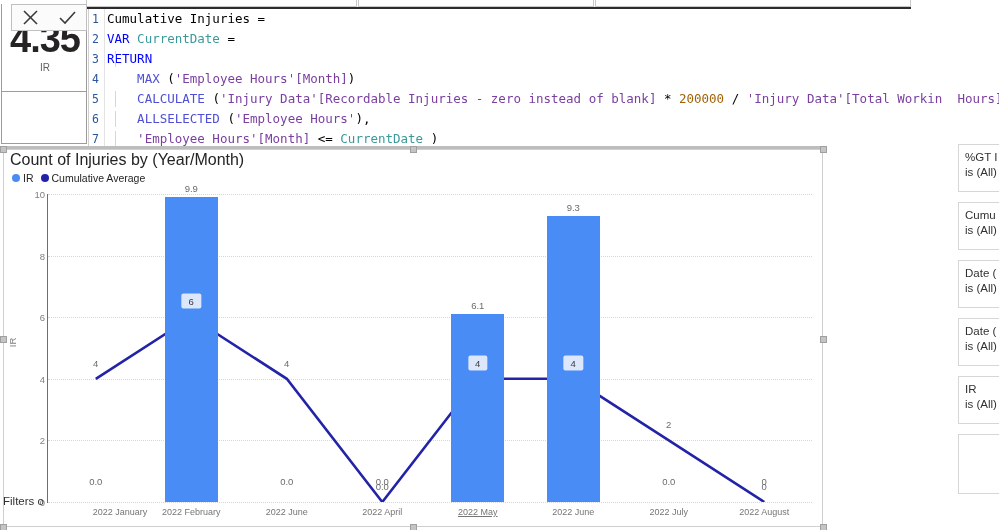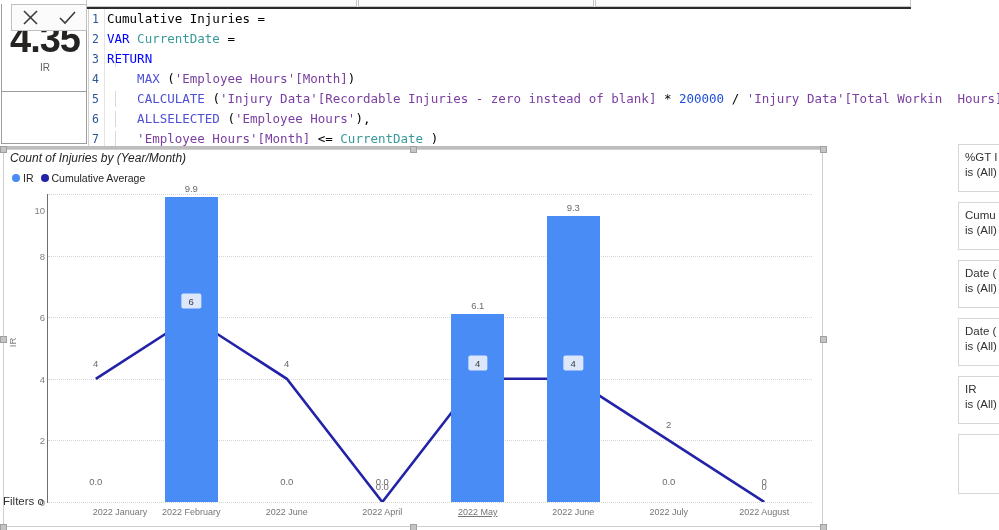--- a/index.html
+++ b/index.html
@@ -63,30 +63,30 @@
   }
   .dax-lines { position:absolute; left:18px; top:0; width:893px; }
   .dax-line { height:20px; line-height:20px; white-space:pre; color:#000000; }
   .guide { position:absolute; left:26px; width:1px; background:#d8d8d8; }
 
   .k-kw   { color:#0000ff; }
   .k-fn   { color:#4f4fd6; }
   .k-tbl  { color:#7a3fa0; }
   .k-col  { color:#7a3fa0; }
   .k-var  { color:#3a9a9a; }
-  .k-num  { color:#1d4ed8; }
+  .k-num  { color:#a16207; }
   .k-op   { color:#000000; }
 
   
   .chart-visual {
     position:absolute; left:3px; top:149px; width:820px; height:378px;
     background:#ffffff; border:1px solid #cfcfcf;
   }
   .chart-title {
-    position:absolute; left:6px; top:1px; font-size:12px; color:#252423;font-style:italic;
+    position:absolute; left:6px; top:1px; font-size:16px; color:#252423;
   }
   .legend {
     position:absolute; left:8px; top:22px; display:flex; align-items:center; gap:4px;
     font-size:10.5px; color:#252423;
   }
   .legend .item { display:flex; align-items:center; gap:3px; margin-right:3px; }
   .legend .dot { width:8px; height:8px; border-radius:50%; display:inline-block; }
 
   .plot {
     position:absolute; left:22px; top:44px; width:786px; height:308px;
@@ -224,21 +224,21 @@
     </div>
 
     <div class="plot">
       <div class="y-axis-line"></div>
       <div class="y-axis">
           <div class="y-tick" style="top: 308px;">0</div>
           <div class="y-tick" style="top: 246.4px;">2</div>
           <div class="y-tick" style="top: 184.8px;">4</div>
           <div class="y-tick" style="top: 123.2px;">6</div>
           <div class="y-tick" style="top: 61.6px;">8</div>
-          <div class="y-tick" style="top: 16px;">10</div>
+          <div class="y-tick" style="top: 0px;">10</div>
         </div>
       <div class="y-title">IR</div>
       <div class="gridwrap">
           <div class="gridline" style="top: 308px;"></div>
           <div class="gridline" style="top: 246.4px;"></div>
           <div class="gridline" style="top: 184.8px;"></div>
           <div class="gridline" style="top: 123.2px;"></div>
           <div class="gridline" style="top: 61.6px;"></div>
           <div class="gridline" style="top: 0px;"></div>
         </div>

